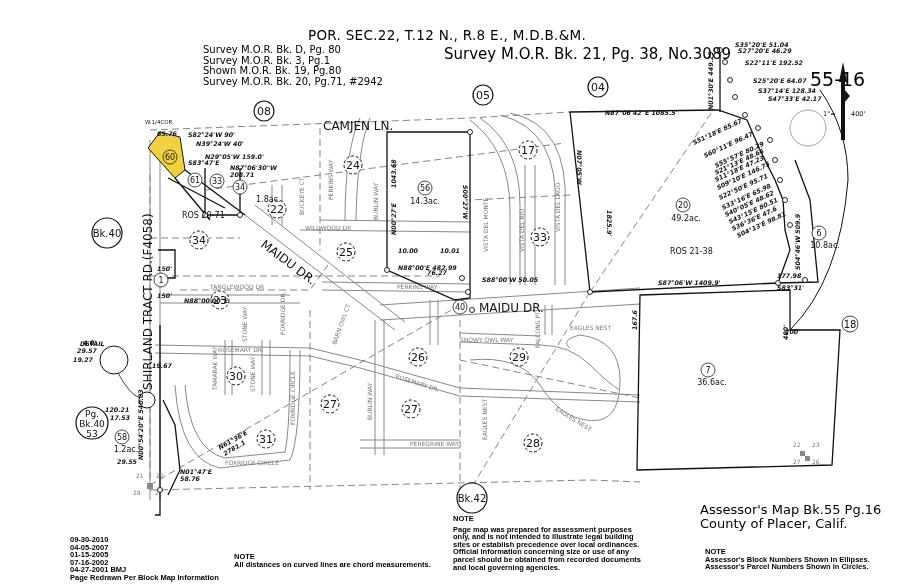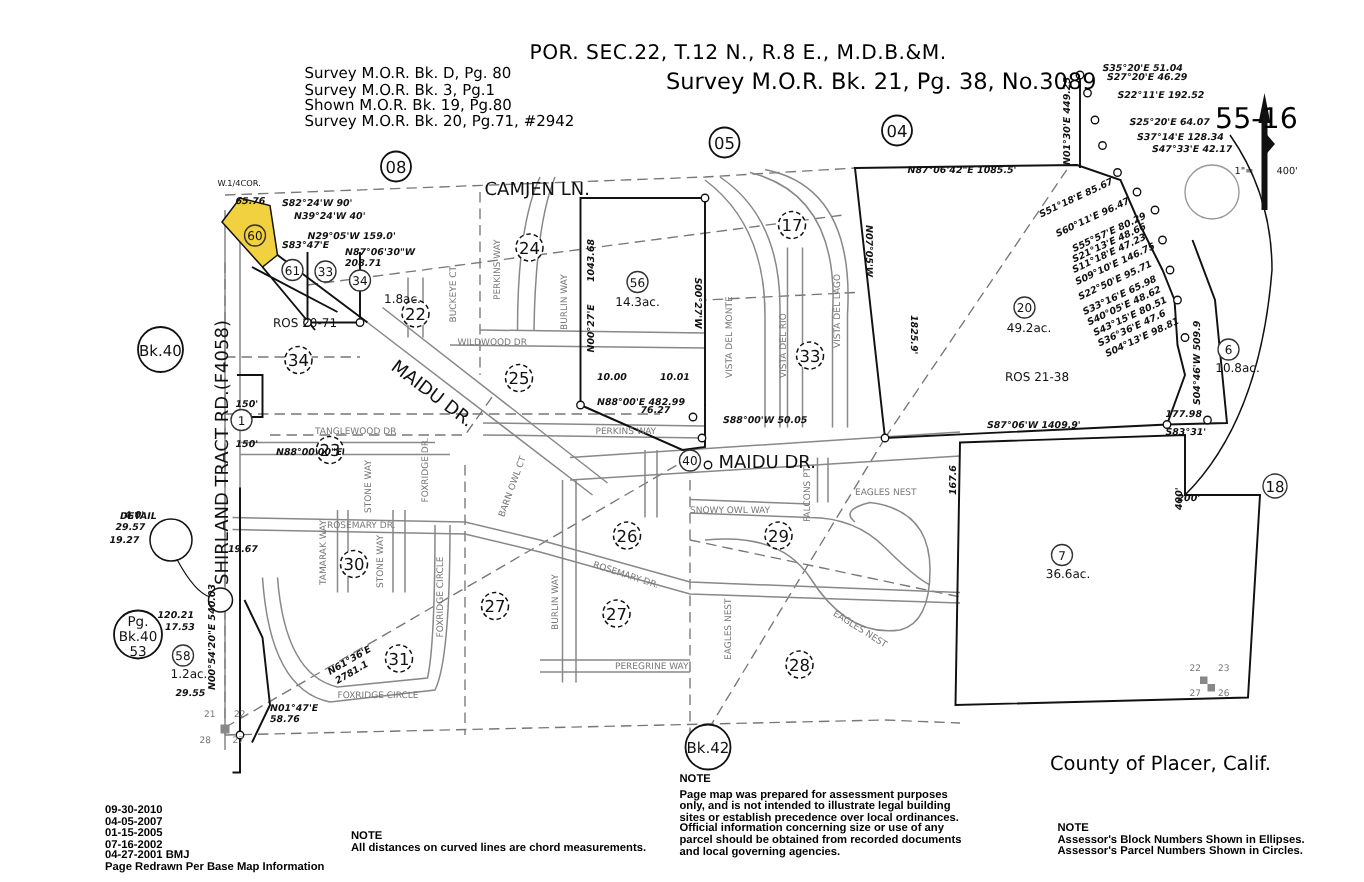--- a/index.html
+++ b/index.html
@@ -1,19 +1,19 @@
 <!DOCTYPE html>
 <html><head>
 <meta charset="utf-8">
 <style>
   html,body{margin:0;padding:0;background:#fff;}
   #page{position:relative;width:909px;height:588px;overflow:hidden;background:#fff;font-family:"Liberation Sans","DejaVu Sans",sans-serif;color:#000;}
   svg{position:absolute;left:0;top:0;}
   .hdr{position:absolute;font-family:"DejaVu Sans",sans-serif;color:#000;}
-  .title{left:308px;top:27px;font-size:13.5px;letter-spacing:0.3px;margin-left:45px;}
+  .title{left:308px;top:27px;font-size:13.5px;letter-spacing:0.3px;}
   .surveys{left:203px;top:45px;font-size:10px;line-height:10.5px;}
   .survey-right{left:444px;top:45px;font-size:15px;}
   .pagenum{left:810px;top:33px;font-size:19px;margin-top:35px;}
   .footer-right{left:700px;top:503px;font-size:13px;line-height:14px;}
   .notes{position:absolute;font-family:"Liberation Sans",sans-serif;font-size:7.5px;line-height:7.6px;font-weight:bold;}
   .dates{left:70px;top:536px;}
   .note1{left:234px;top:553px;}
   .note2{left:453px;top:515px;width:200px;}
   .note3{left:705px;top:548px;}
 </style>
@@ -328,36 +328,37 @@
 </div>
 <div class="hdr survey-right">Survey M.O.R. Bk. 21, Pg. 38, No.3089</div>
 <div class="hdr pagenum">55-16</div>
 
 <div class="notes dates">
   <div>09-30-2010</div>
   <div>04-05-2007</div>
   <div>01-15-2005</div>
   <div>07-16-2002</div>
   <div>04-27-2001   BMJ</div>
-  <div>Page Redrawn Per Base Map Information</div>
+  <div>Page Redrawn Per Block Map Information</div>
 </div>
 <div class="notes note1">
   <div>NOTE</div>
   <div>All distances on curved lines are chord measurements.</div>
 </div>
 <div class="notes note2">
   <div style="margin-bottom:3px">NOTE</div>
   <div>Page map was prepared for assessment purposes</div>
   <div>only, and is not intended to illustrate legal building</div>
   <div>sites or establish precedence over local ordinances.</div>
   <div>Official information concerning size or use of any</div>
   <div>parcel should be obtained from recorded documents</div>
   <div>and local governing agencies.</div>
 </div>
 <div class="hdr footer-right">
+  <div>Assessor's Map Bk.55 Pg.16</div>
   <div>County of Placer, Calif.</div>
 </div>
 <div class="notes note3">
   <div>NOTE</div>
   <div>Assessor's Block Numbers Shown in Ellipses.</div>
   <div>Assessor's Parcel Numbers Shown in Circles.</div>
 </div>
 
 </div>
 

